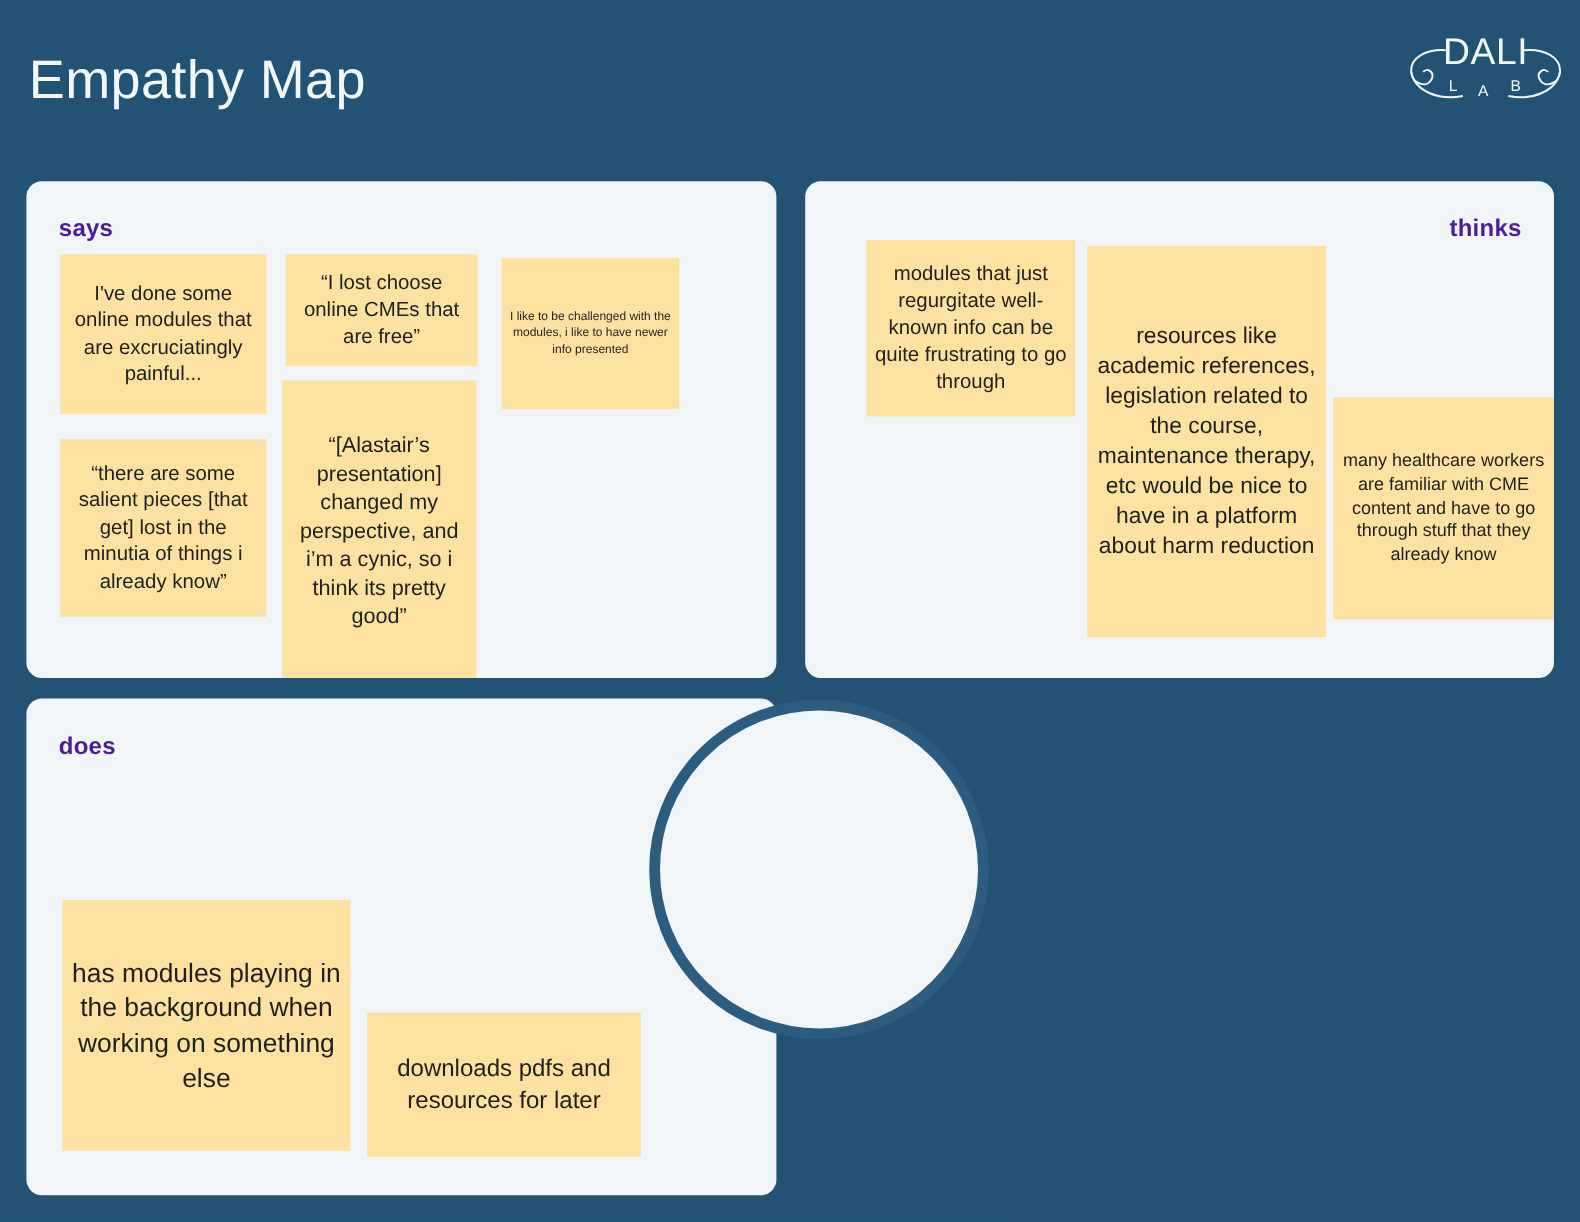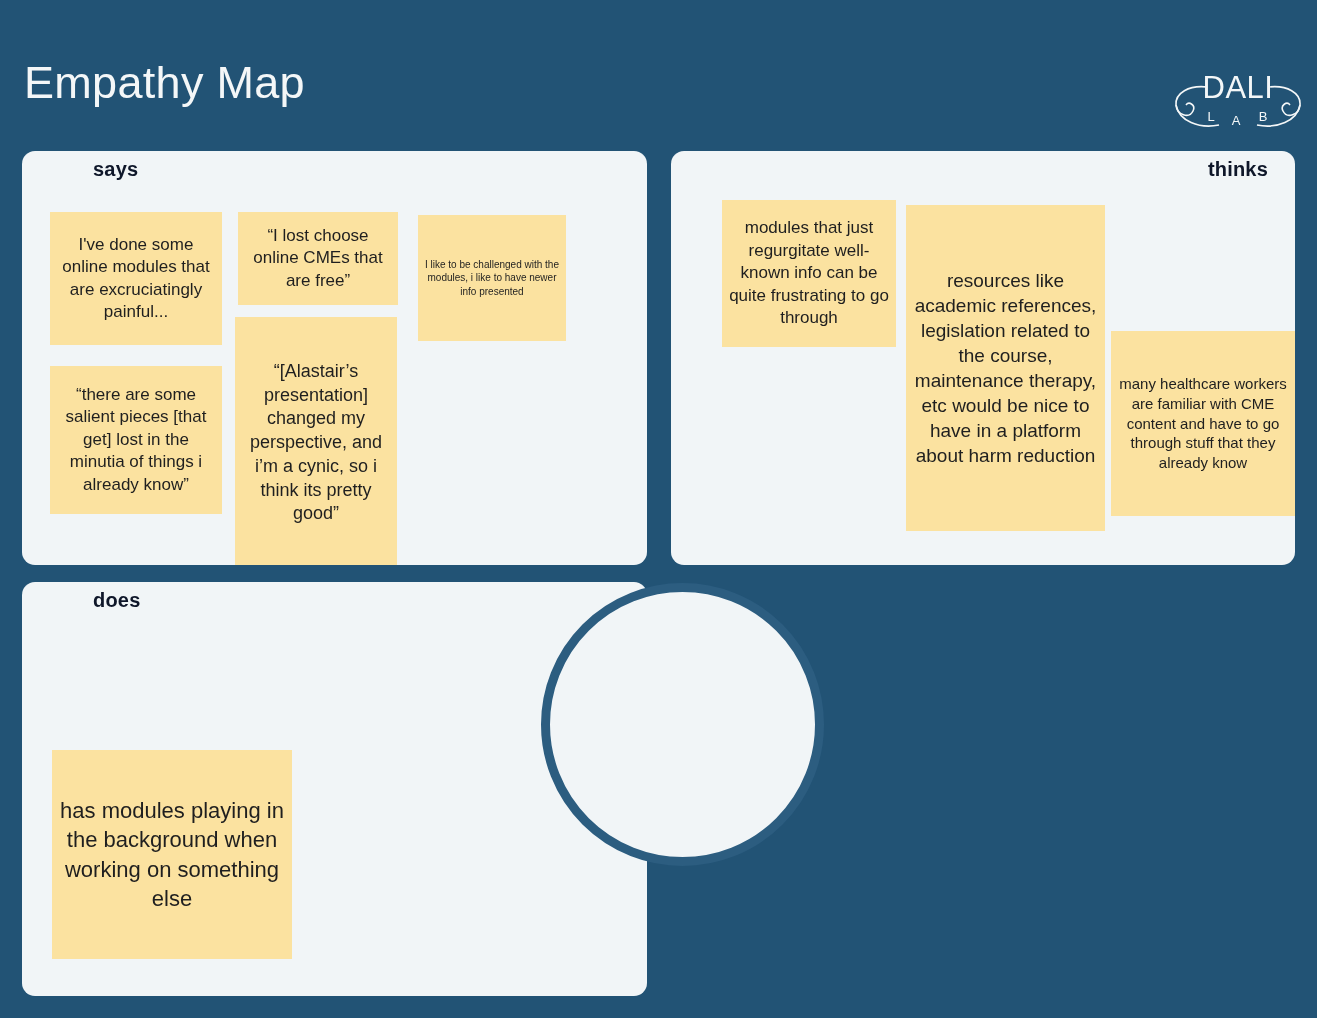--- a/index.html
+++ b/index.html
@@ -12,21 +12,21 @@
 
   body {
     background: #225375;
     font-family: "Liberation Sans", sans-serif;
     position: relative;
   }
 
   
   #header {
     position: absolute;
-    top: 16px; left: 0;
+    top: 0; left: 0;
     width: 1317px;
     height: 151px;
   }
 
   #page-title {
     position: absolute;
     left: 24px;
     top: 38px;
     font-size: 45px;
     font-weight: 400;
@@ -35,21 +35,20 @@
     line-height: 58px;
   }
 
   
   #logo {
     position: absolute;
     right: 14px;
     top: 18px;
     width: 130px;
     height: 74px;
-    margin-top: 29px;
   }
   #logo svg { display: block; width: 130px; height: 74px; }
 
   
   #board {
     position: absolute;
     left: 22px;
     top: 151px;
     width: 1273px;
     height: 845px;
@@ -63,26 +62,25 @@
   }
 
   
   .quad.says   { left: 0;    top: 0;    width: 625px; height: 414px; }
   .quad.thinks { left: 649px;top: 0;    width: 624px; height: 414px; }
   .quad.does   { left: 0;    top: 431px;width: 625px; height: 414px; }
   .quad.feels  { left: 649px;top: 431px;width: 624px; height: 414px; }
 
   .quad-label {
     position: absolute;
-    top: 7px;
+    top: 29px;
     font-size: 20px;
     font-weight: bold;
-    color: #0f172a;
+    color: #4c1d95;
     letter-spacing: 0.2px;
-    margin-left: 44px;
   }
   .quad.says   .quad-label,
   .quad.does   .quad-label { left: 27px; }
   .quad.thinks .quad-label,
   .quad.feels  .quad-label { right: 27px; }
 
   
   .note {
     position: absolute;
     background: #fbe2a0;
@@ -172,17 +170,18 @@
   <div class="quad thinks">
     <div class="quad-label">thinks</div>
     <div class="note n-thinks-1">modules that just regurgitate well-known info can be quite frustrating to go through</div>
     <div class="note n-thinks-2">resources like academic references, legislation related to the course, maintenance therapy, etc would be nice to have in a platform about harm reduction</div>
     <div class="note n-thinks-4">many healthcare workers are familiar with CME content and have to go through stuff that they already know</div>
   </div>
 
   <div class="quad does">
     <div class="quad-label">does</div>
     <div class="note n-does-1">has modules playing in the background when working on something else</div>
+    <div class="note n-does-2">downloads pdfs and resources for later</div>
   </div>
 
 
   <div id="center-circle"></div>
 </div>
 
 </body></html>

